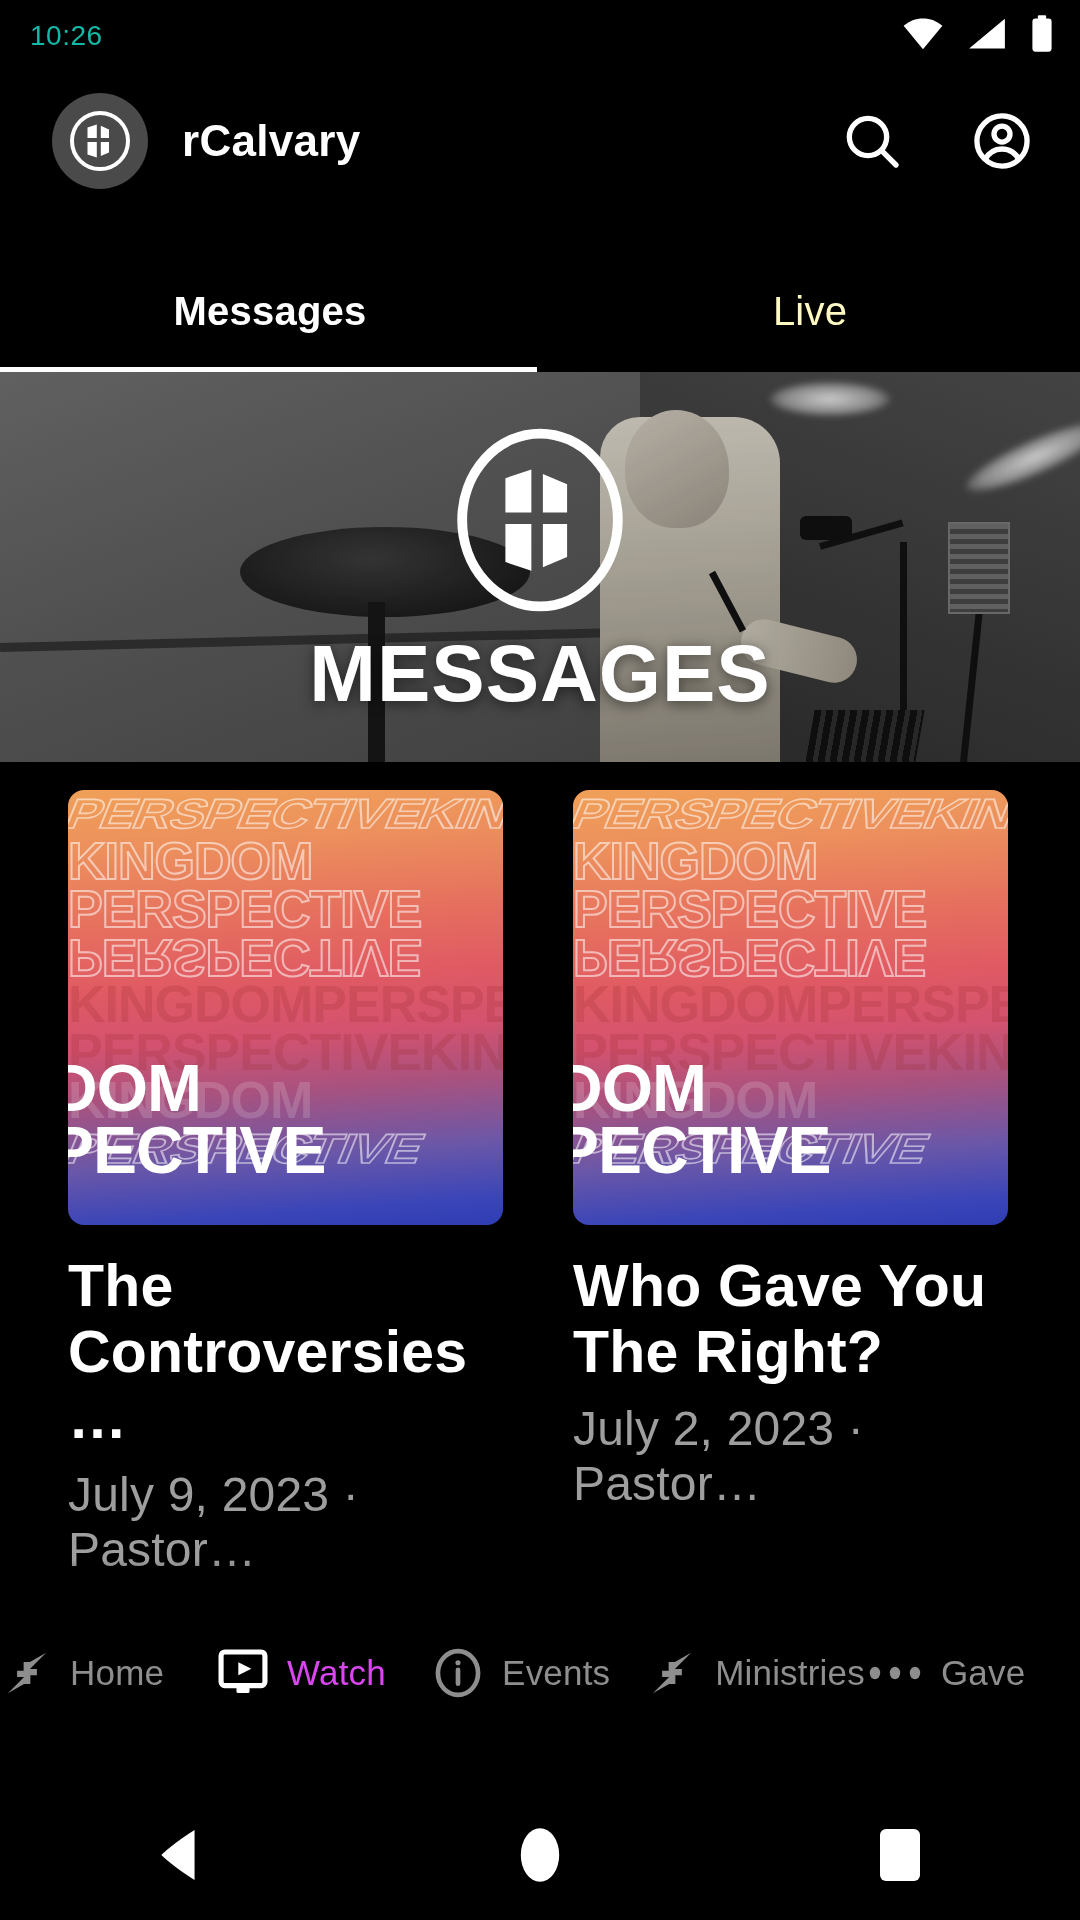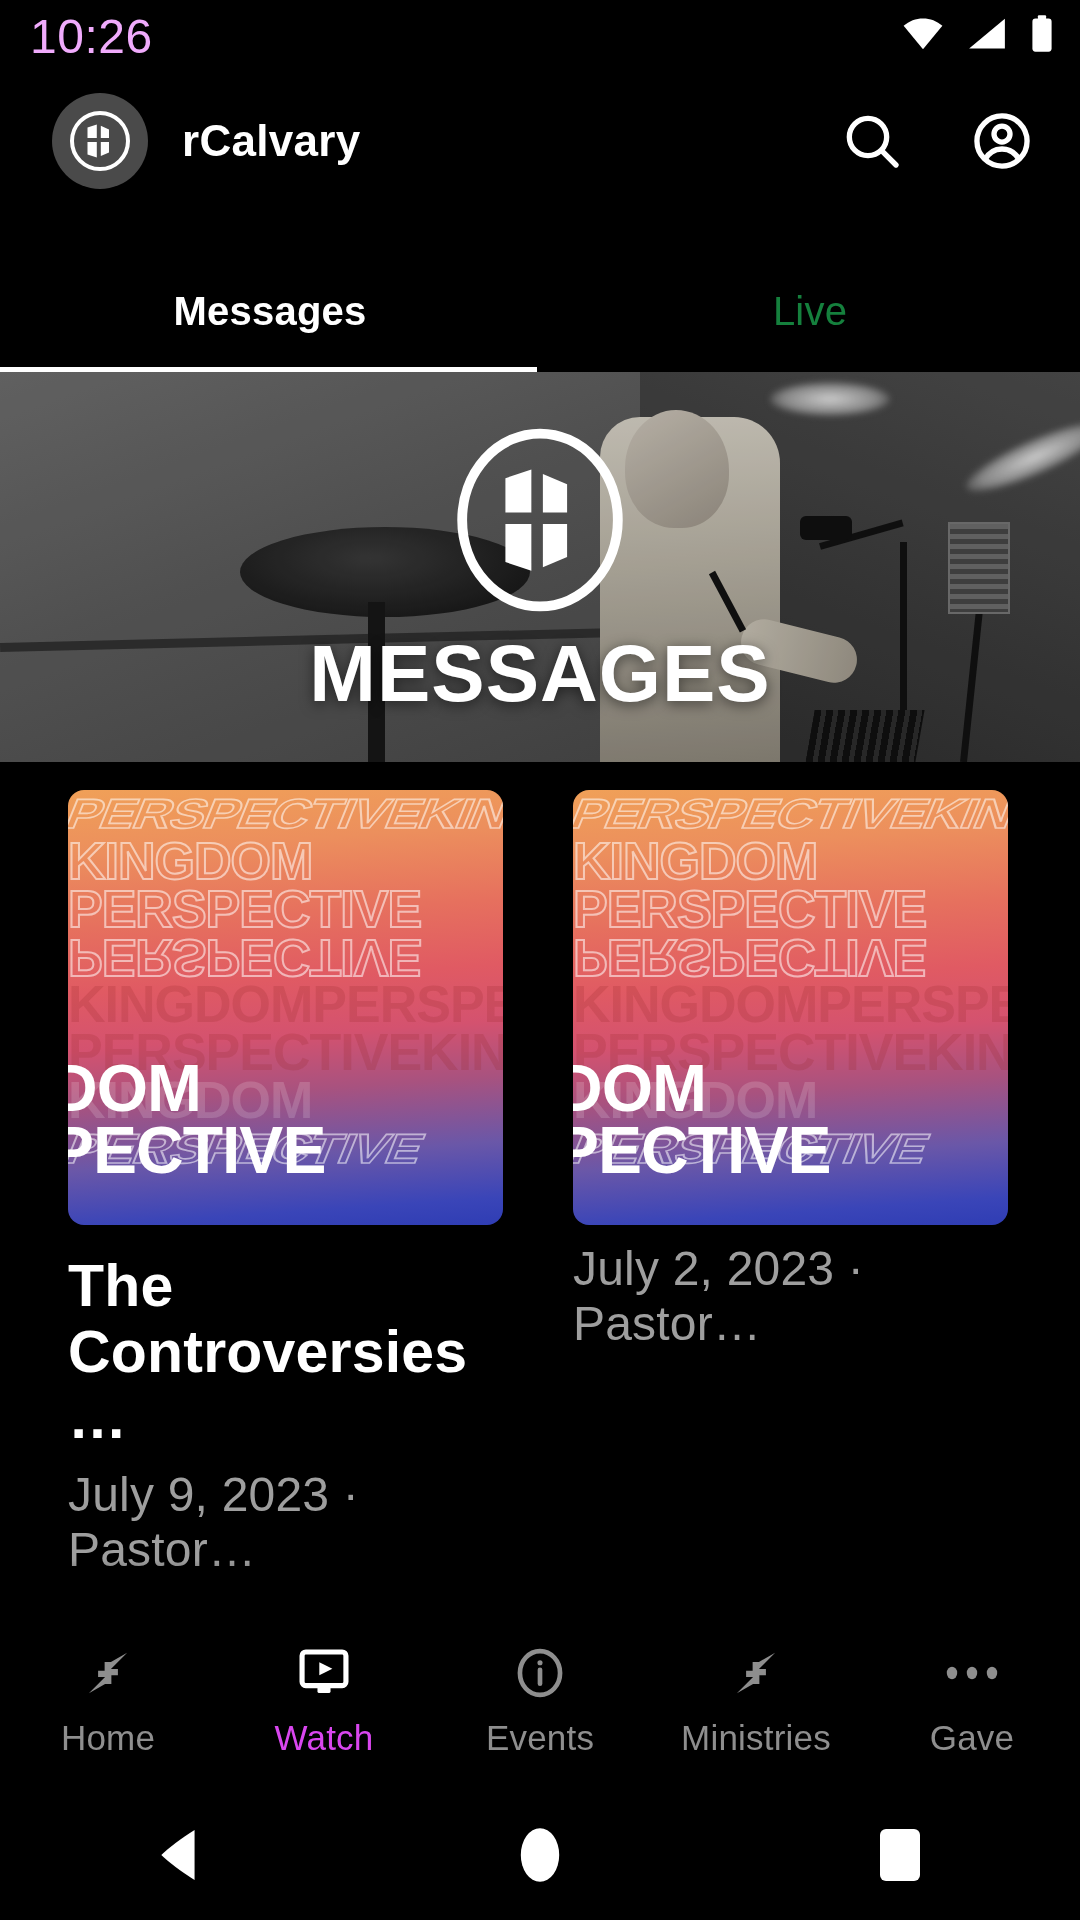--- a/index.html
+++ b/index.html
@@ -10,21 +10,21 @@
     overflow:hidden;
   }
   .phone { position:relative; width:1080px; height:1920px; background:#000; }
 
   
   .statusbar {
     position:absolute; top:0; left:0; width:1080px; height:72px;
     display:flex; align-items:center; justify-content:space-between;
     padding:0 26px 0 30px;
   }
-  .status-clock { color:#f0abfc; font-size:48px; letter-spacing:0.5px; }
+  .status-clock { color:#14b8a6; font-size:28px; letter-spacing:0.5px; }
   .status-icons { display:flex; align-items:center; gap:22px; }
 
   
   .appbar {
     position:absolute; top:78px; left:0; width:1080px; height:126px;
     display:flex; align-items:center; padding:0 40px 0 52px;
   }
   .brand { display:flex; align-items:center; gap:34px; flex:1; }
   .logo-circle {
     width:96px; height:96px; border-radius:50%;
@@ -38,21 +38,21 @@
   
   .tabs {
     position:absolute; top:250px; left:0; width:1080px; height:122px;
     display:flex;
   }
   .tab {
     flex:1; display:flex; align-items:center; justify-content:center;
     font-size:40px; letter-spacing:0.2px; position:relative;
   }
   .tab.active { color:#ffffff; font-weight:bold; }
-  .tab.inactive { color:#15803d; font-weight:normal; }
+  .tab.inactive { color:#fef9c3; font-weight:normal; }
   .tab-indicator {
     position:absolute; left:0; bottom:0; width:537px; height:5px; background:#fff;
   }
 
   
   .hero {
     position:absolute; top:372px; left:0; width:1080px; height:390px;
     overflow:hidden;
   }
   .hero-photo { position:absolute; inset:0; background:#3a3a3a; }
@@ -175,21 +175,21 @@
     background:linear-gradient(180deg,rgba(0,0,0,0) 0%,#000 88%);
     pointer-events:none;
   }
 
   
   .bottomnav {
     position:absolute; left:0; top:1622px; width:1080px; height:168px;
     background:#000; display:flex; align-items:flex-start; padding-top:22px;
   }
   .navitem {
-    flex:1; display:flex; flex-direction:column; align-items:center; gap:16px;
+    flex:1; display:flex; flex-direction:row; align-items:center; gap:16px;
   }
   .navicon { height:58px; display:flex; align-items:center; justify-content:center; }
   .navlabel { font-size:35px; letter-spacing:0.2px; }
   .navitem.active .navlabel { color:#d946ef; }
   .navitem.inactive .navlabel { color:#8e8e8e; }
 
   
   .sysnav {
     position:absolute; left:0; top:1790px; width:1080px; height:130px;
     display:flex; align-items:center; justify-content:space-around;
@@ -336,20 +336,21 @@
           <span class="tl-row tl-fill-dark">KINGDOMPERSPECTIVE</span>
           <span class="tl-row tl-fill-dark">PERSPECTIVEKINGDOM</span>
           <span class="tl-row tl-fill">KINGDOM</span>
           <span class="tl-row tl-skew tl-outline">PERSPECTIVE</span>
         </div>
         <div class="thumb-main-text">
           <span>DOM</span><br>
           <span>PECTIVE</span>
         </div>
       </div>
+      <div class="card-title">Who Gave You The Right?</div>
       <div class="card-meta">July 2, 2023 · Pastor…</div>
     </div>
 
     <div class="card">
       <div class="thumb thumb-partial">
         <div class="thumb-textlayer">
           <span class="tl-row tl-skew tl-outline">PERSPECTIVEKINGDOM</span>
           <span class="tl-row tl-outline">KINGDOM</span>
         </div>
       </div>

